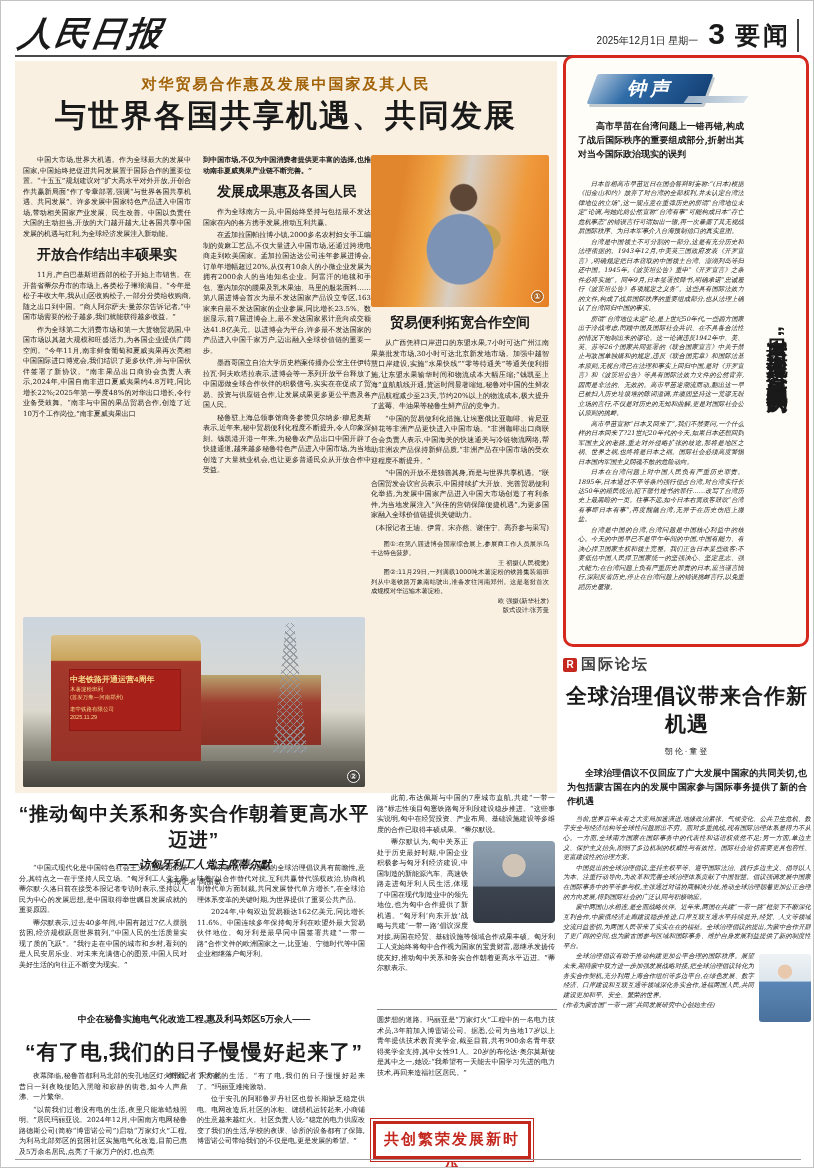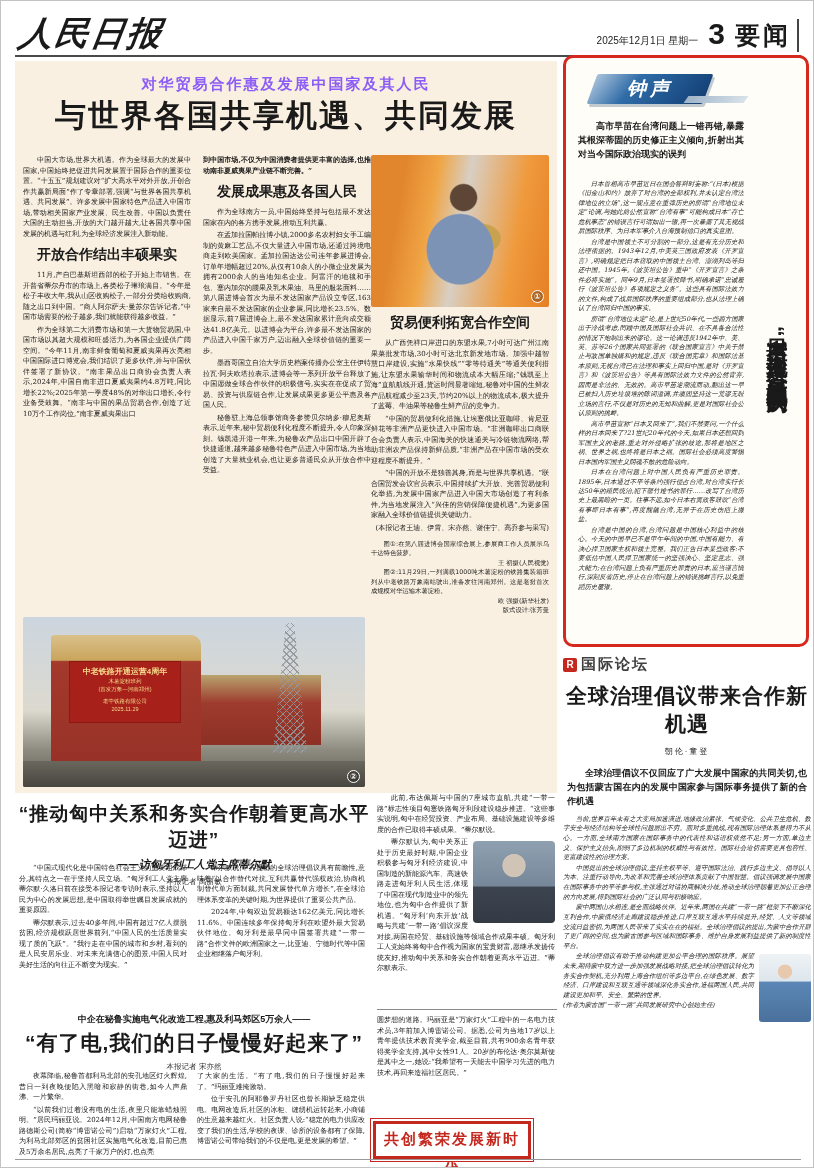--- a/index.html
+++ b/index.html
@@ -8,21 +8,21 @@
   .abs{position:absolute;}
   
   #masthead{left:18px;top:10px;font:italic 700 34px "DejaVu Serif",serif;transform:skewX(-8deg);letter-spacing:2px;}
   #hdr-right{right:14px;top:16px;display:flex;align-items:baseline;gap:10px;}
   #hdr-date{font:10px "Liberation Sans",sans-serif;color:#222;}
   #hdr-pageno{font:700 30px "Liberation Sans",sans-serif;}
   #hdr-section{font:900 25px "Liberation Sans",sans-serif;letter-spacing:3px;border-right:2px solid #444;padding-right:6px;}
   #hdr-rule{left:14px;top:54px;width:786px;border-top:2px solid #4a4a4a;}
   
   #main{left:14px;top:60px;width:542px;height:732px;background:#faf0e1;}
-  .kicker{font:700 15px "Liberation Sans",sans-serif;text-align:center;letter-spacing:2px;color:#8b5cf6;}
+  .kicker{font:700 15px "Liberation Sans",sans-serif;text-align:center;letter-spacing:2px;color:#a16207;}
   #main-kicker{left:0;top:14px;width:100%;}
   #main-headline{left:0;top:34px;width:100%;text-align:center;font:900 31px "Liberation Sans",sans-serif;letter-spacing:2px;}
   .col{position:absolute;overflow:hidden;text-align:justify;}
   .bt{font:7px/1.5 "DejaVu Serif",serif;}
   .bt p{margin:0 0 2px;text-indent:2em;}
   .subhead{font:700 14px "Liberation Sans",sans-serif;text-align:center;text-indent:0!important;margin:7px 0 6px!important;}
   .credit-line{text-align:right;text-indent:0!important;}
   .caps{font:6.3px/1.5 "DejaVu Sans",sans-serif;color:#222;}
   .caps p{margin:0;text-indent:2em;}
   
@@ -31,39 +31,39 @@
     background:radial-gradient(circle at 52% 28%,#5d4636 9%,transparent 10%),
                radial-gradient(ellipse at 50% 62%,#7d93b5 26%,transparent 27%),
                radial-gradient(ellipse at 62% 55%,#c8a24e 12%,transparent 13%),
                linear-gradient(100deg,#e2862d 18%,#f0a545 34%,#d8cfc4 50%,#ef9a3c 78%,#e67f25 100%);}
   .marker{position:absolute;right:5px;bottom:4px;width:11px;height:11px;border:1px solid #fff;border-radius:50%;
     color:#fff;font:700 8px/11px "DejaVu Sans",sans-serif;text-align:center;background:rgba(0,0,0,.25);}
   #photo2{left:8px;top:556px;width:342px;height:170px;
     background:linear-gradient(180deg,#ccd6df 0%,#dcd9cf 55%,#8e8b80 78%,#5c5a52 100%);}
   #loco{position:absolute;left:28px;top:18px;width:150px;height:140px;background:linear-gradient(180deg,#d9c08a 0%,#caa55c 18%,#a4392c 19%,#963127 100%);border-radius:3px 10px 0 0;}
   #loco2{position:absolute;left:178px;top:58px;width:120px;height:70px;background:linear-gradient(180deg,#b8a36f 0%,#9e3c2e 40%,#8c2f24 100%);}
-  #train-banner{position:absolute;left:46px;top:44px;width:112px;height:62px;background:#a8201a;border:1px solid #8d1813;
-    color:#f5d98a;text-align:center;padding-top:5px;box-sizing:border-box;}
+  #train-banner{position:absolute;left:46px;top:52px;width:112px;height:62px;background:#a8201a;border:1px solid #8d1813;
+    color:#f5d98a;padding-top:5px;box-sizing:border-box;}
   #train-banner .l1{font:700 8px/10px "Liberation Sans",sans-serif;}
   #train-banner .ls{font:5.5px/8px "Liberation Sans",sans-serif;}
   #tower{position:absolute;right:58px;top:6px;width:34px;height:130px;
     background:repeating-linear-gradient(45deg,transparent 0 4px,#8a8f94 4px 5px),
                repeating-linear-gradient(-45deg,transparent 0 4px,#9aa0a5 4px 5px);
     clip-path:polygon(38% 0,62% 0,100% 100%,0 100%);opacity:.85;}
   #track{position:absolute;left:0;bottom:0;width:100%;height:26px;background:linear-gradient(180deg,#6a675e,#47453f);}
   
   #hu-headline{font:900 19px "Liberation Sans",sans-serif;text-align:center;letter-spacing:1px;}
   #hu-sub{font:italic 700 11px "DejaVu Serif",serif;text-align:center;margin-top:4px;}
   .byline{font:7.5px "DejaVu Sans",sans-serif;text-align:center;margin-top:5px;color:#333;}
   #hu-photo{float:right;width:82px;height:82px;margin:4px 0 2px 5px;border-radius:4px;
     background:radial-gradient(circle at 50% 30%,#cfc4b6 16%,transparent 17%),
                linear-gradient(180deg,#8fa0b0 0%,#76879a 55%,#3c4450 56%,#333a44 100%);}
   
   #pe-kicker{font:700 9px "Liberation Sans",sans-serif;text-align:center;}
-  #pe-headline{font:900 21px "Liberation Sans",sans-serif;text-align:center;letter-spacing:1px;margin-top:3px;}
+  #pe-headline{font:900 21px "Liberation Sans",sans-serif;text-align:center;letter-spacing:1px;margin-top:12px;}
   #banner-box{left:372px;top:1120px;width:152px;height:32px;border:3px solid #c4271d;outline:1px solid #c4271d;outline-offset:2px;
     color:#c4271d;font:900 15px/30px "Liberation Sans",sans-serif;text-align:center;letter-spacing:2px;background:#fff;}
   
   #zs-box{left:562px;top:54px;width:246px;height:592px;border:3px solid #d5281e;border-radius:10px;background:#fffdf7;box-sizing:border-box;}
   #zs-logo{position:absolute;left:26px;top:16px;width:116px;height:30px;transform:skewX(-20deg);
     background:linear-gradient(115deg,#a9c2da 0%,#2f6ca8 35%,#123f74 100%);border-radius:2px;
     box-shadow:3px 3px 0 rgba(120,140,160,.45);}
   #zs-logo span{display:block;transform:skewX(20deg);color:#fff;font:italic 900 19px/30px "Liberation Sans",sans-serif;text-align:center;letter-spacing:4px;}
   #zs-swoosh{position:absolute;left:120px;top:38px;width:60px;height:7px;transform:skewX(-35deg);
     background:linear-gradient(90deg,#9fb4c8,#d8e2ea);}
@@ -197,21 +197,21 @@
     </div>
   </div>
 
   <div class="abs" id="banner-box">共创繁荣发展新时代</div>
 
   <div class="abs" id="zs-box">
     <div id="zs-logo">
         <span>钟声</span>
       </div>
     <div id="zs-swoosh"></div>
-    <div id="zs-intro">高市早苗在台湾问题上一错再错,暴露其根深蒂固的历史修正主义倾向,折射出其对当今国际政治现实的误判</div>
+    <div id="zs-intro">高市早苗在台湾问题上一错再错,构成了战后国际秩序的重要组成部分,折射出其对当今国际政治现实的误判</div>
     <div id="zs-body">
       <p>日本首相高市早苗近日在国会答辩时妄称:“(日本)根据《旧金山和约》放弃了对台湾的全部权利,并未认定台湾法律地位的立场”,这一观点意在重弹历史的所谓“台湾地位未定”论调,与她此前公然宣称“台湾有事”可能构成日本“存亡危机事态”的错误言行可谓如出一辙,再一次暴露了其无视战后国际秩序、为日本军事介入台海预制借口的真实意图。</p>
       <p>台湾是中国领土不可分割的一部分,这是有充分历史和法理依据的。1943年12月,中美英三国政府发表《开罗宣言》,明确规定把日本窃取的中国领土台湾、澎湖列岛等归还中国。1945年,《波茨坦公告》重申“《开罗宣言》之条件必将实施”。同年9月,日本签署投降书,明确承诺“忠诚履行《波茨坦公告》各项规定之义务”。这些具有国际法效力的文件,构成了战后国际秩序的重要组成部分,也从法理上确认了台湾回归中国的事实。</p>
       <p>所谓“台湾地位未定”论,是上世纪50年代,一些西方国家出于冷战考虑,罔顾中国及国际社会共识、在不具备合法性的情况下炮制出来的谬论。这一论调违反1942年中、美、英、苏等26个国家共同签署的《联合国家宣言》中关于禁止与敌国单独媾和的规定,违反《联合国宪章》和国际法基本原则,无视台湾已在法理和事实上回归中国,是对《开罗宣言》和《波茨坦公告》等具有国际法效力文件的公然背弃,因而是非法的、无效的。高市早苗逆潮流而动,翻出这一早已被扫入历史垃圾堆的陈词滥调,并顽固坚持这一荒谬无耻立场的言行,不仅是对历史的无知和曲解,更是对国际社会公认原则的挑衅。</p>
       <p>高市早苗宣称“日本又回来了”,我们不禁要问,一个什么样的日本回来了?21世纪20年代的今天,如果日本还想回到军国主义的老路,重走对外侵略扩张的歧途,那将是地区之祸、世界之祸,也终将是日本之祸。国际社会必须高度警惕日本国内军国主义阴魂不散的危险动向。</p>
       <p>日本在台湾问题上对中国人民负有严重历史罪责。1895年,日本通过不平等条约强行侵占台湾,对台湾实行长达50年的殖民统治,犯下罄竹难书的罪行……改写了台湾历史上最黑暗的一页。往事不远,如今日本右翼政客鼓吹“台湾有事即日本有事”,再度觊觎台湾,无异于在历史伤疤上撒盐。</p>
       <p>台湾是中国的台湾,台湾问题是中国核心利益中的核心。今天的中国早已不是甲午年间的中国,中国有能力、有决心捍卫国家主权和领土完整。我们正告日本某些政客:不要低估中国人民捍卫国家统一的坚强决心、坚定意志、强大能力;在台湾问题上负有严重历史罪责的日本,应当谨言慎行,深刻反省历史,停止在台湾问题上的错误挑衅言行,以免重蹈历史覆辙。</p>
     </div>
     <div id="zs-vhead">日本所谓“台湾地位未定”论,是对历史的无知和现实的误判</div>
   </div>

